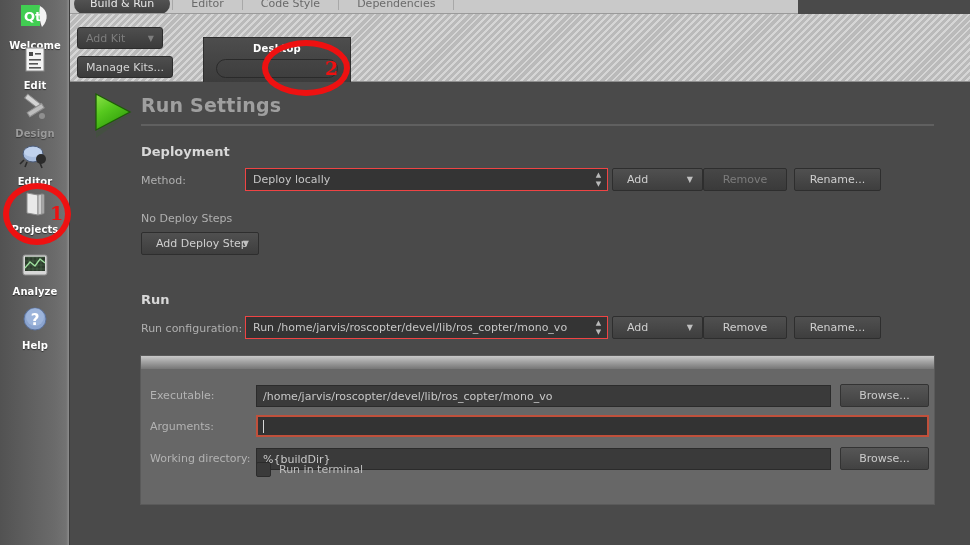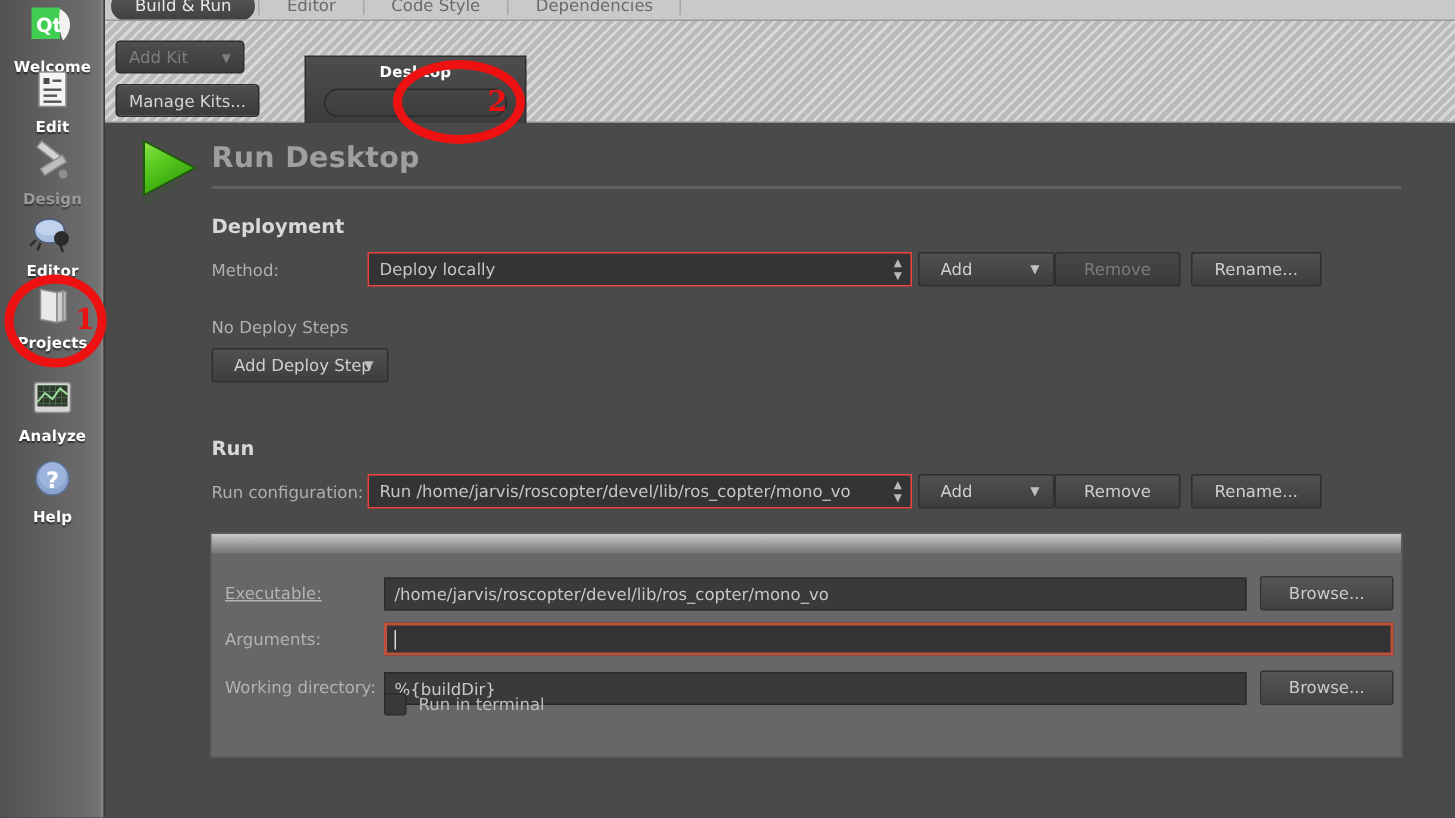--- a/index.html
+++ b/index.html
@@ -25,21 +25,21 @@
   }
   .mode-label {
     font-size: 10px; font-weight: bold; color: #ffffff; letter-spacing: 0.1px;
     text-shadow: 0 1px 1px rgba(0,0,0,0.55); margin-top: 2px;
   }
   .mode-label.dim { color: #9a9a9a; text-shadow: 0 1px 1px rgba(0,0,0,0.4); }
   .mode-icon { width: 34px; height: 34px; position: relative; }
 
   
   #topbar {
-    position: absolute; left: 70px; top: 0; width: 900px; height: 14px;
+    position: absolute; left: 70px; top: 0; width: 728px; height: 14px;
     background: #c9c9c9;
     border-bottom: 1px solid #9a9a9a;
     overflow: hidden;
   }
   #tabrow { display: flex; align-items: center; height: 26px; margin-top: -9px; padding-left: 4px; }
   .ptab {
     font-size: 11px; color: #6a6a6a; padding: 3px 16px 4px 16px;
     white-space: nowrap;
   }
   .ptab.active {
@@ -309,21 +309,21 @@
             <stop offset="0%" stop-color="#8ee34a"></stop>
             <stop offset="45%" stop-color="#56c81e"></stop>
             <stop offset="100%" stop-color="#2f9d0a"></stop>
           </linearGradient>
         </defs>
         <polygon points="6,4 40,22 6,40" fill="url(#gplay)" stroke="#1d5c07" stroke-width="1.3"></polygon>
         <polygon points="6,42 40,24 6,48" fill="#2e6a1c" opacity="0.18"></polygon>
       </svg>
     </span>
 
-    <div id="pagetitle">Run Desktop</div>
+    <div id="pagetitle">Run Settings</div>
     <div id="titlerule"></div>
 
     <div class="sect-h" style="left:71px; top:62px;">Deployment</div>
 
     <div class="flabel" style="left:71px; top:92px;">Method:</div>
 
     <div class="combo" style="left:175px; top:86px; width:363px;">
       <span>Deploy locally</span>
       <span class="spin">
         <span>▲</span>
@@ -372,21 +372,21 @@
       <span>Remove</span>
     </div>
 
     <div class="btn" style="left:724px; top:234px; width:87px;">
       <span>Rename...</span>
     </div>
 
     <div id="details">
       <div id="detailsTop"></div>
 
-      <div class="dlabel" style="left:9px; top:33px;text-decoration:underline;">Executable:</div>
+      <div class="dlabel" style="left:9px; top:33px;">Executable:</div>
       <div class="dfield" style="left:115px; top:29px; width:575px;">
         <span>/home/jarvis/roscopter/devel/lib/ros_copter/mono_vo</span>
       </div>
       <div class="dbtn" style="left:699px; top:28px;">
         <span>Browse...</span>
       </div>
 
       <div class="dlabel" style="left:9px; top:64px;">Arguments:</div>
       <div class="dfield focused" style="left:115px; top:59px; width:673px;" placeholder="">
         <span class="caret-bar"></span>

